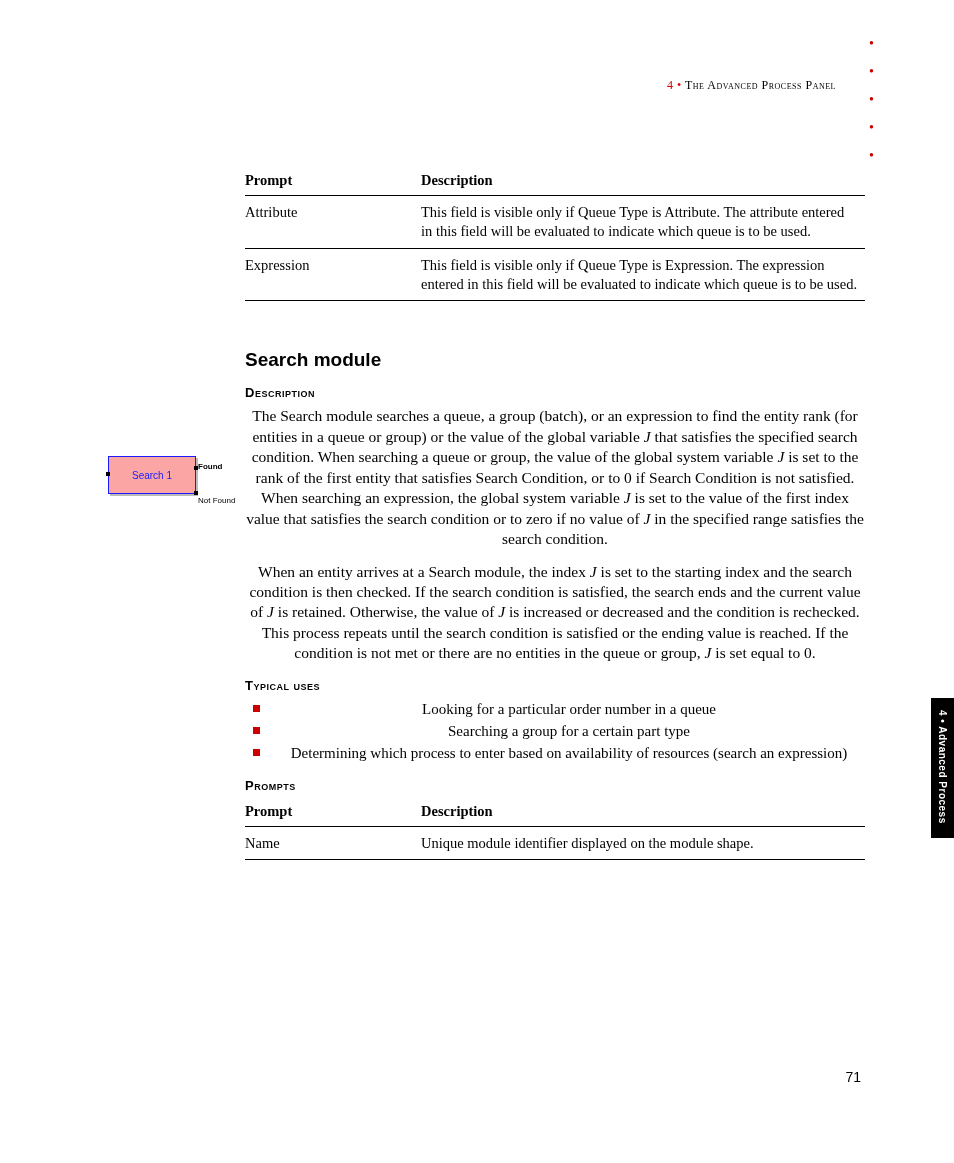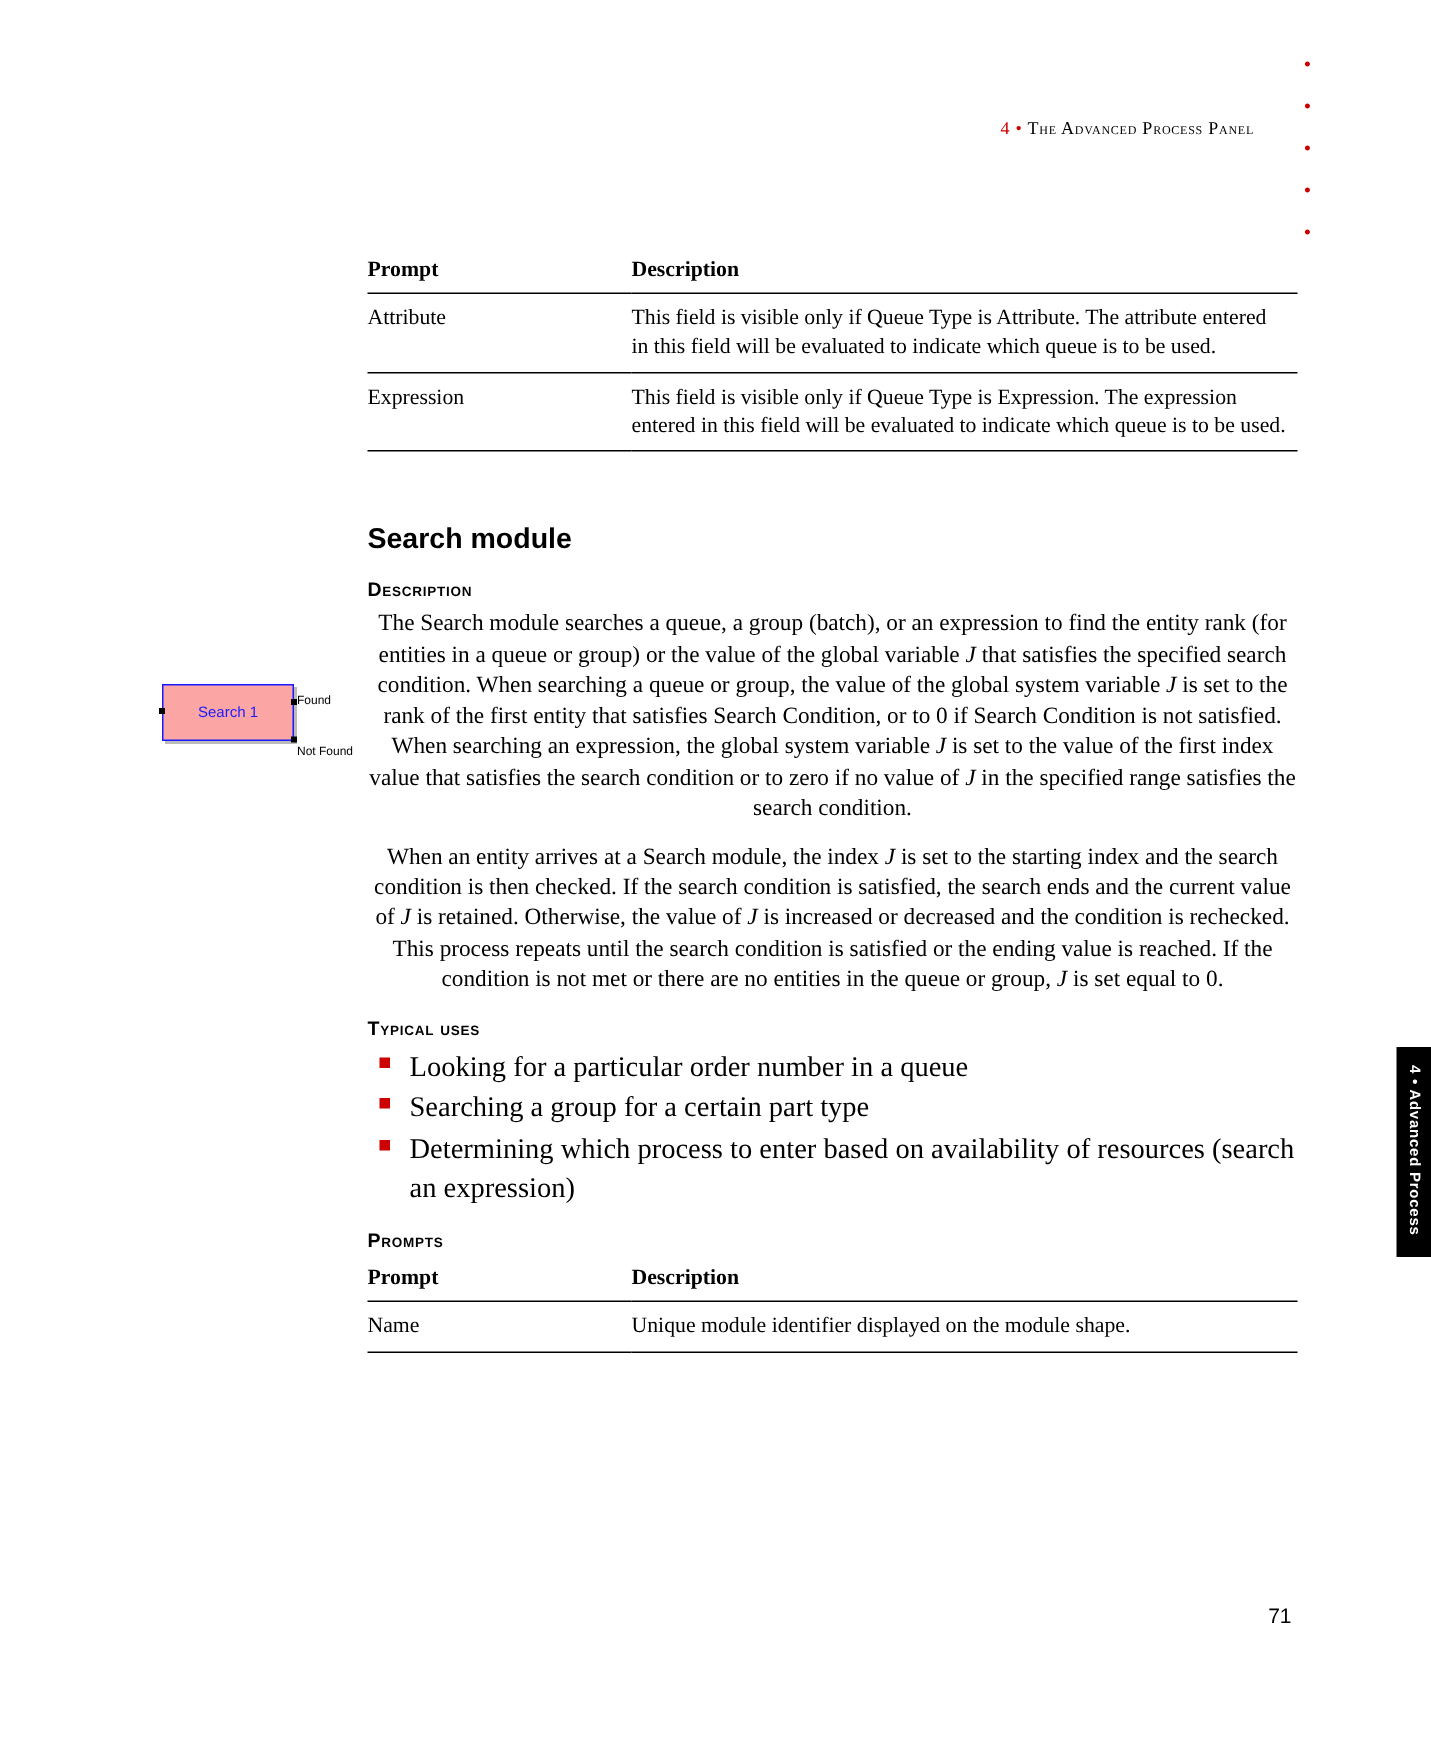--- a/index.html
+++ b/index.html
@@ -87,23 +87,24 @@
   }
   .ital { font-style: italic; }
   ul.redsquare {
     list-style: none;
     padding: 0;
     margin: 4px 0 10px 0;
   }
   ul.redsquare li {
     position: relative;
     padding-left: 28px;
-    font-size: 19px;
+    font-size: 15px;
     line-height: 1.35;
     margin-bottom: 2px;
+    text-align: center;
   }
   ul.redsquare li::before {
     content: "";
     position: absolute;
     left: 8px;
     top: 6px;
     width: 7px;
     height: 7px;
     background: #cc0000;
   }
@@ -125,21 +126,21 @@
     align-items: center;
     justify-content: center;
     color: #1a1aff;
     font-size: 10px;
     position: relative;
     font-family: Arial, sans-serif;
   }
   .port-in-dot { position:absolute; left:-3px; top:15px; width:4px; height:4px; background:#000; }
   .port-out-dot1 { position:absolute; right:-3px; top:9px; width:4px; height:4px; background:#000; }
   .port-out-dot2 { position:absolute; right:-3px; bottom:-2px; width:4px; height:4px; background:#000; }
-  .lbl-found { position:absolute; left:90px; top:6px; font-size:8px; }
+  .lbl-found { position:absolute; left:90px; top:6px; font-size:8px;font-weight:bold; }
   .lbl-notfound { position:absolute; left:90px; top:40px; font-size:8px; white-space:nowrap; }
   .side-tab {
     position: absolute;
     right: 0;
     top: 698px;
     background: #000;
     color: #fff;
     font-family: Arial, Helvetica, sans-serif;
     font-size: 10px;
     padding: 12px 6px;

